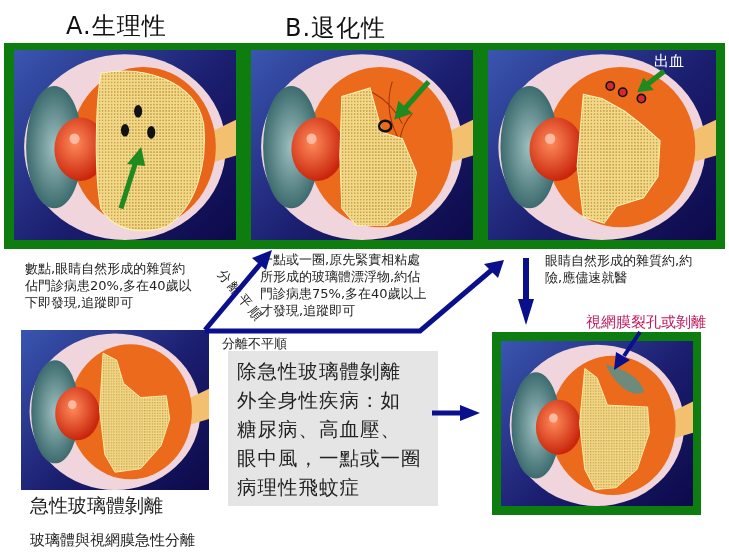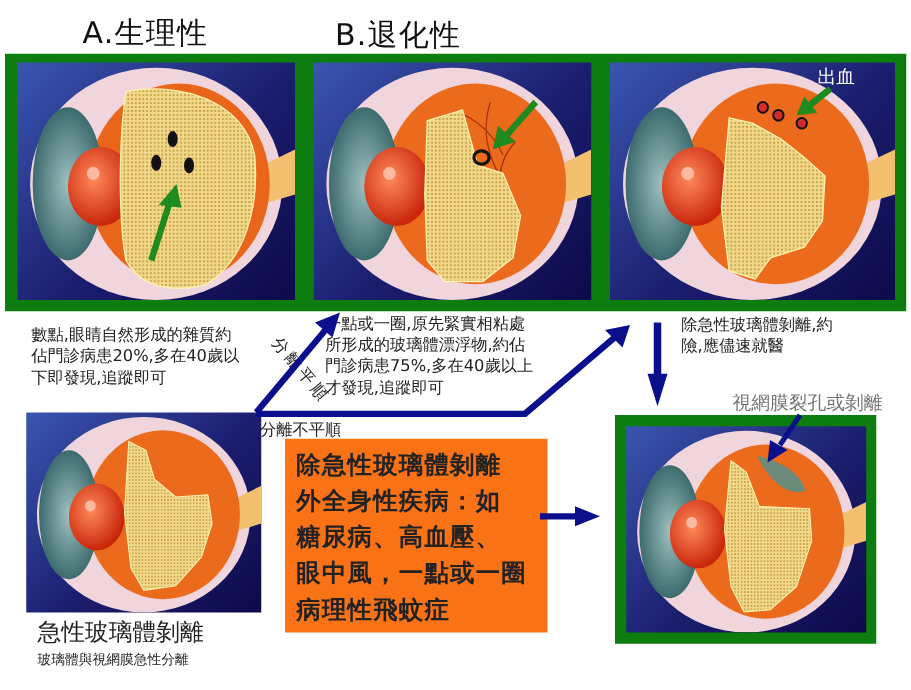--- a/index.html
+++ b/index.html
@@ -4,34 +4,34 @@
 <style>
   html, body { margin:0; padding:0; background:#ffffff; }
   body { width:729px; height:552px; position:relative; overflow:hidden;
          font-family:"DejaVu Sans","Liberation Sans",sans-serif; color:#222; }
   .abs { position:absolute; }
   .title { font-size:24px; color:#111; line-height:1; white-space:nowrap; letter-spacing:1px;text-align:right; }
   .green-band { background:#0d7d10; }
   .eye { position:absolute; overflow:hidden; background:linear-gradient(135deg,#3a56b0 0%,#1b1d6e 55%,#0d0a4a 100%); }
   .eye svg { width:100%; height:100%; display:block; }
   .desc { font-size:13px; line-height:17px; color:#222; white-space:nowrap; }
-  .callout { background:#f97316; font-size:19.5px; line-height:29px; color:#222; padding:6px 8px 4px 9px; letter-spacing:1px;font-weight:bold; }
+  .callout { background:#e5e5e5; font-size:19.5px; line-height:29px; color:#222; padding:6px 8px 4px 9px; letter-spacing:1px; }
   .arrows { position:absolute; left:0; top:0; width:729px; height:552px; pointer-events:none; }
   .lbl-sm { font-size:13px; color:#222; white-space:nowrap; }
-  .lbl-md { font-size:15px; color:#737373; white-space:nowrap; }
+  .lbl-md { font-size:15px; color:#be185d; white-space:nowrap; }
   .lbl-white { font-size:15px; color:#ffffff; white-space:nowrap; }
   .vert { font-size:13px; color:#222; transform:rotate(50deg); transform-origin:left top; white-space:nowrap; letter-spacing:3px; }
   .bottom-title { font-size:19px; color:#222; white-space:nowrap; }
-  .bottom-sub { font-size:11px; color:#222; white-space:nowrap; }
+  .bottom-sub { font-size:15px; color:#222; white-space:nowrap;margin-top:11px; }
 </style>
 </head>
 <body>
 
 <div class="abs title" style="left:66px;top:14px;">A.生理性</div>
-<div class="abs title" style="left:268px;top:16px;">B.退化性</div>
+<div class="abs title" style="left:285px;top:16px;">B.退化性</div>
 <div class="abs title" style="left:532px;top:9px;margin-top:48px;">C.病理性</div>
 
 <div class="abs green-band" style="left:4px;top:43px;width:721px;height:206px;"></div>
 
 <div class="eye" style="left:14px;top:50px;width:222px;height:190px;">
   <svg viewBox="0 0 220 180" preserveAspectRatio="none">
     <defs>
       <pattern id="dA" width="3" height="3" patternUnits="userSpaceOnUse">
           <rect width="3" height="3" fill="#f2d98a"></rect>
           <rect width="1.5" height="1.5" fill="#c9a24a"></rect>
@@ -127,21 +127,21 @@
   <div>佔門診病患20%,多在40歲以</div>
   <div>下即發現,追蹤即可</div>
 </div>
 <div class="abs desc" style="left:260px;top:251px;">
   <div>一點或一圈,原先緊實相粘處</div>
   <div>所形成的玻璃體漂浮物,約佔</div>
   <div>門診病患75%,多在40歲以上</div>
   <div>才發現,追蹤即可</div>
 </div>
 <div class="abs desc" style="left:545px;top:252px;">
-  <div>除急性玻璃體剝離,約</div>
+  <div>眼睛自然形成的雜質約,約</div>
   <div>險,應儘速就醫</div>
 </div>
 
 <div class="eye" style="left:21px;top:330px;width:188px;height:160px;">
   <svg viewBox="0 0 220 180" preserveAspectRatio="none">
     <defs>
       <pattern id="dD" width="3" height="3" patternUnits="userSpaceOnUse">
           <rect width="3" height="3" fill="#f2d98a"></rect>
           <rect width="1.5" height="1.5" fill="#c9a24a"></rect>
         </pattern>
@@ -197,21 +197,21 @@
     <ellipse cx="40" cy="92" rx="28" ry="58" fill="url(#iE)"></ellipse>
     <ellipse cx="66" cy="94" rx="26" ry="30" fill="url(#lE)"></ellipse>
     <ellipse cx="60" cy="84" rx="5" ry="5" fill="#ffb9a0"></ellipse>
     <path d="M96 30 L110 40 L122 70 L168 72 L170 100 L156 140 L132 160 L108 162 L96 140 L90 90 Z" fill="url(#dE)" stroke="#fff3b0" stroke-width="1"></path>
     <path d="M120 26 C140 30 160 40 164 56 C150 62 132 50 120 26 Z" fill="#6e8a7a"></path>
   </svg>
 </div>
 <div class="abs lbl-md" style="left:586px;top:313px;">視網膜裂孔或剝離</div>
 
 <div class="abs vert" style="left:227px;top:266px;">分離平順</div>
-<div class="abs lbl-sm" style="left:208px;top:335px;">分離不平順</div>
+<div class="abs lbl-sm" style="left:222px;top:335px;">分離不平順</div>
 
 <svg class="arrows" viewBox="0 0 729 552">
 
   <line x1="205" y1="330" x2="262" y2="262" stroke="#0a0f8c" stroke-width="5"></line>
   <polygon points="272,250 252,258 266,270" fill="#0a0f8c"></polygon>
 
   <polyline points="205,331 420,331 494,268" fill="none" stroke="#0a0f8c" stroke-width="5"></polyline>
   <polygon points="504,260 484,264 498,278" fill="#0a0f8c"></polygon>
 
   <line x1="526" y1="258" x2="526" y2="300" stroke="#0a0f8c" stroke-width="6"></line>

